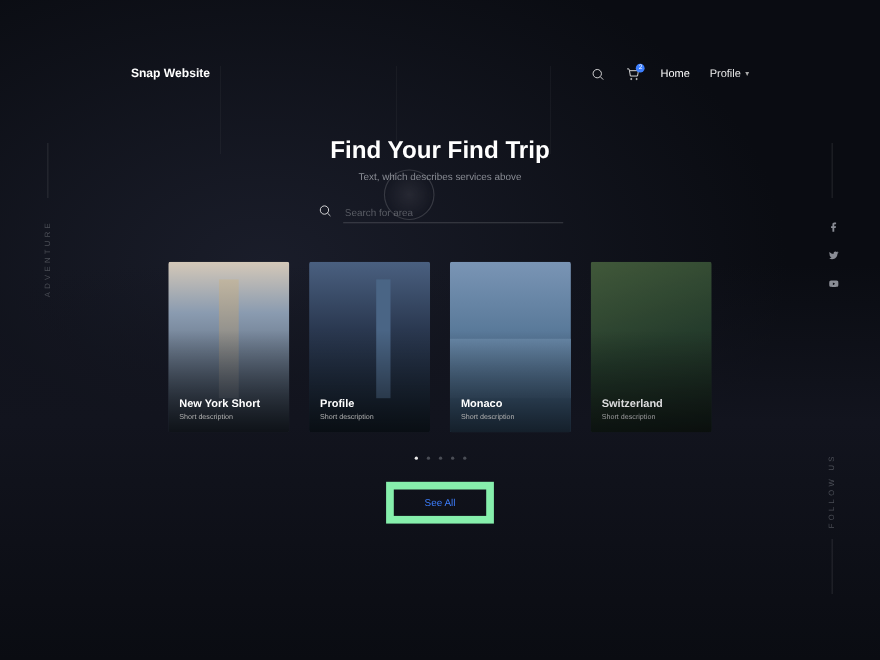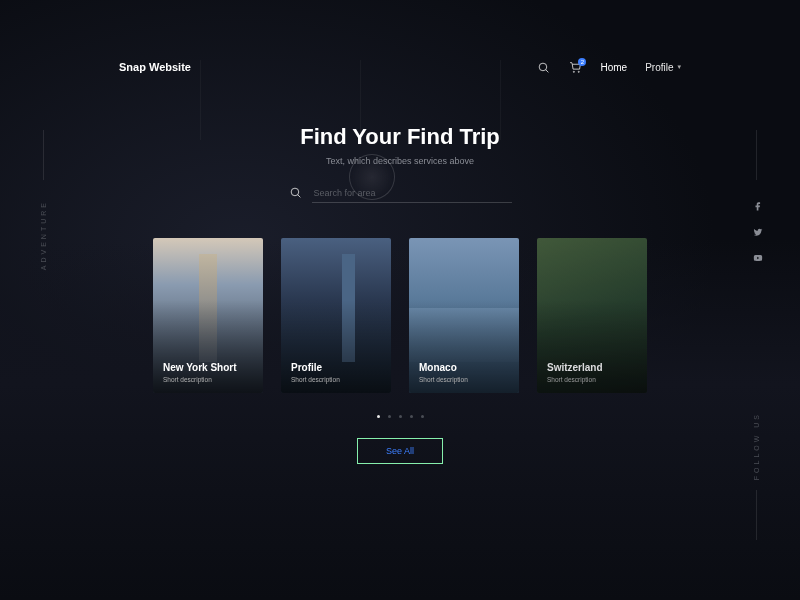--- a/index.html
+++ b/index.html
@@ -87,21 +87,21 @@
 .c3::after { content:""; position:absolute; left:55%; top:10%; width:12%; height:70%; background:#4a6585; z-index:0; }
 .c4 .card-bg { background: linear-gradient(180deg,#7a95b5 0%,#5a7a9a 40%,#3a5a7a 100%); }
 .c4::after { content:""; position:absolute; left:0; bottom:20%; width:100%; height:35%; background: linear-gradient(180deg,#6a8aaa 0%,#4a6a8a 100%); z-index:0; }
 .c5 .card-bg { background: linear-gradient(160deg,#4a6540 0%,#2a4530 50%,#1a2a20 100%); }
 .c5 { opacity: 0.85; }
 .dots { display:flex; gap:8px; justify-content:center; margin-bottom:20px; }
 .dot { width:3px; height:3px; border-radius:50%; background:#4a4d55; cursor:pointer; }
 .dot.active { background:#e8e8e8; }
 .see-all-wrap { display:flex; justify-content:center; }
 .see-all {
-  border: 1px solid #86efac; color: #3d7fff; background: transparent;
+  border: 7px solid #86efac; color: #3d7fff; background: transparent;
   font-size: 9px; padding: 7px 28px; cursor: pointer;
 }
 .side-label {
   position: absolute; font-size: 7px; letter-spacing: 3px; color: #4a4d55;
   writing-mode: vertical-rl; transform: rotate(180deg); z-index: 2;
 }
 .sl-left { left: 40px; top: 200px; }
 .sl-right { right: 40px; bottom: 120px; }
 .side-line { position:absolute; width:1px; height:50px; background:rgba(255,255,255,0.1); z-index:2; }
 .line-left-top { left: 43px; top: 130px; }

